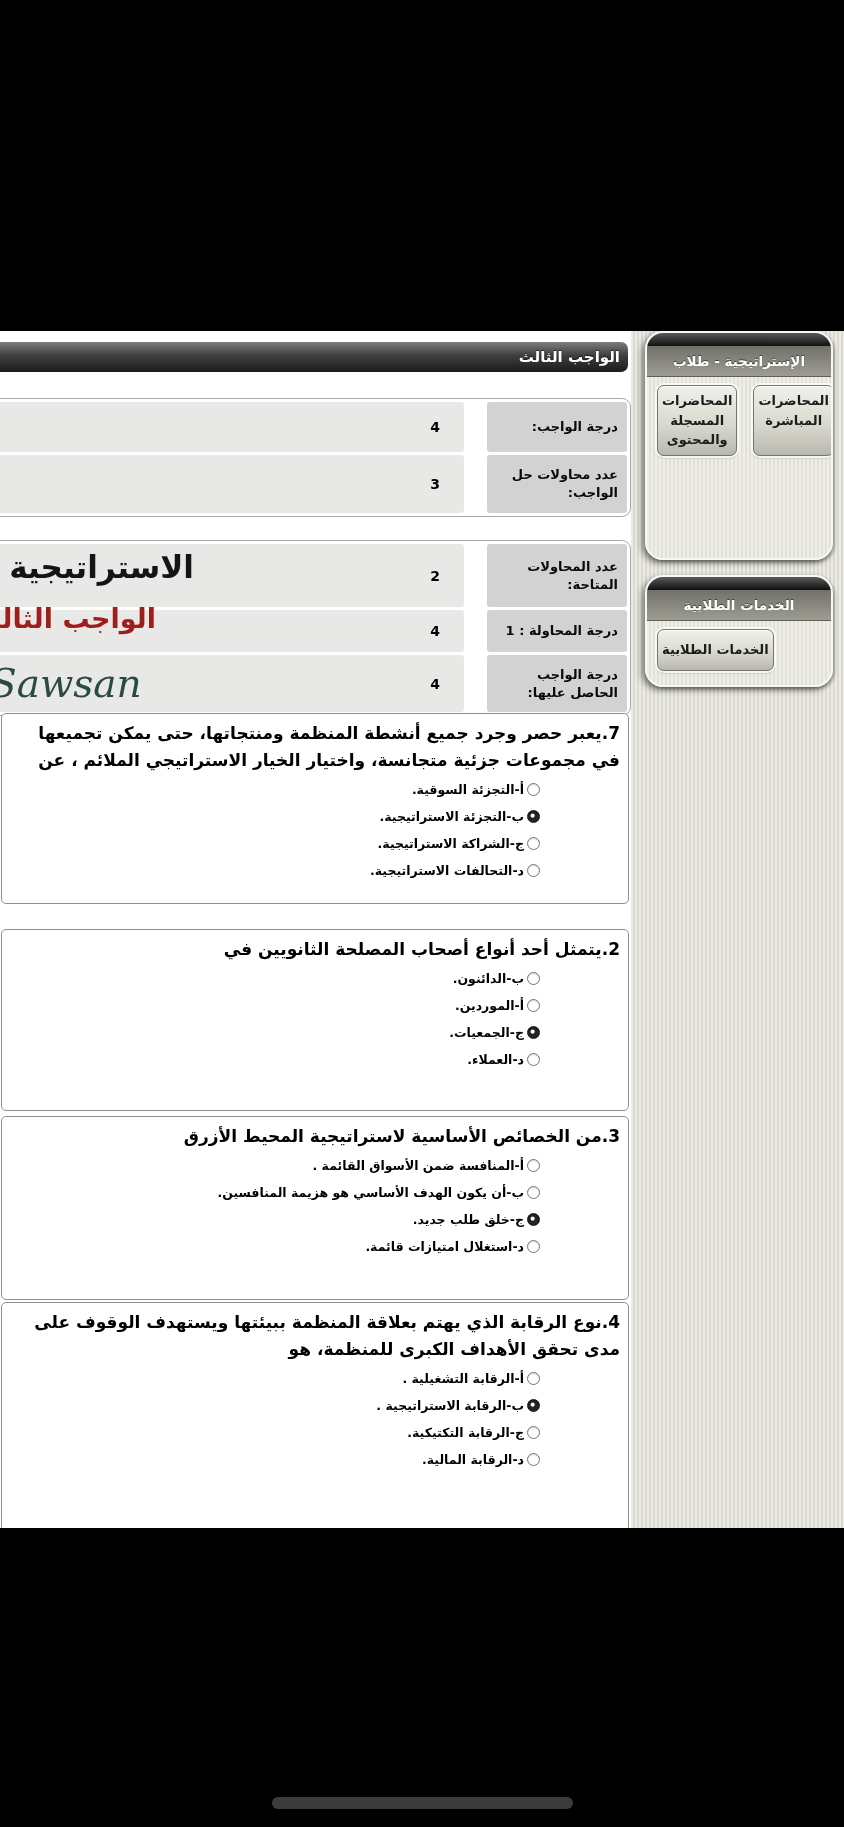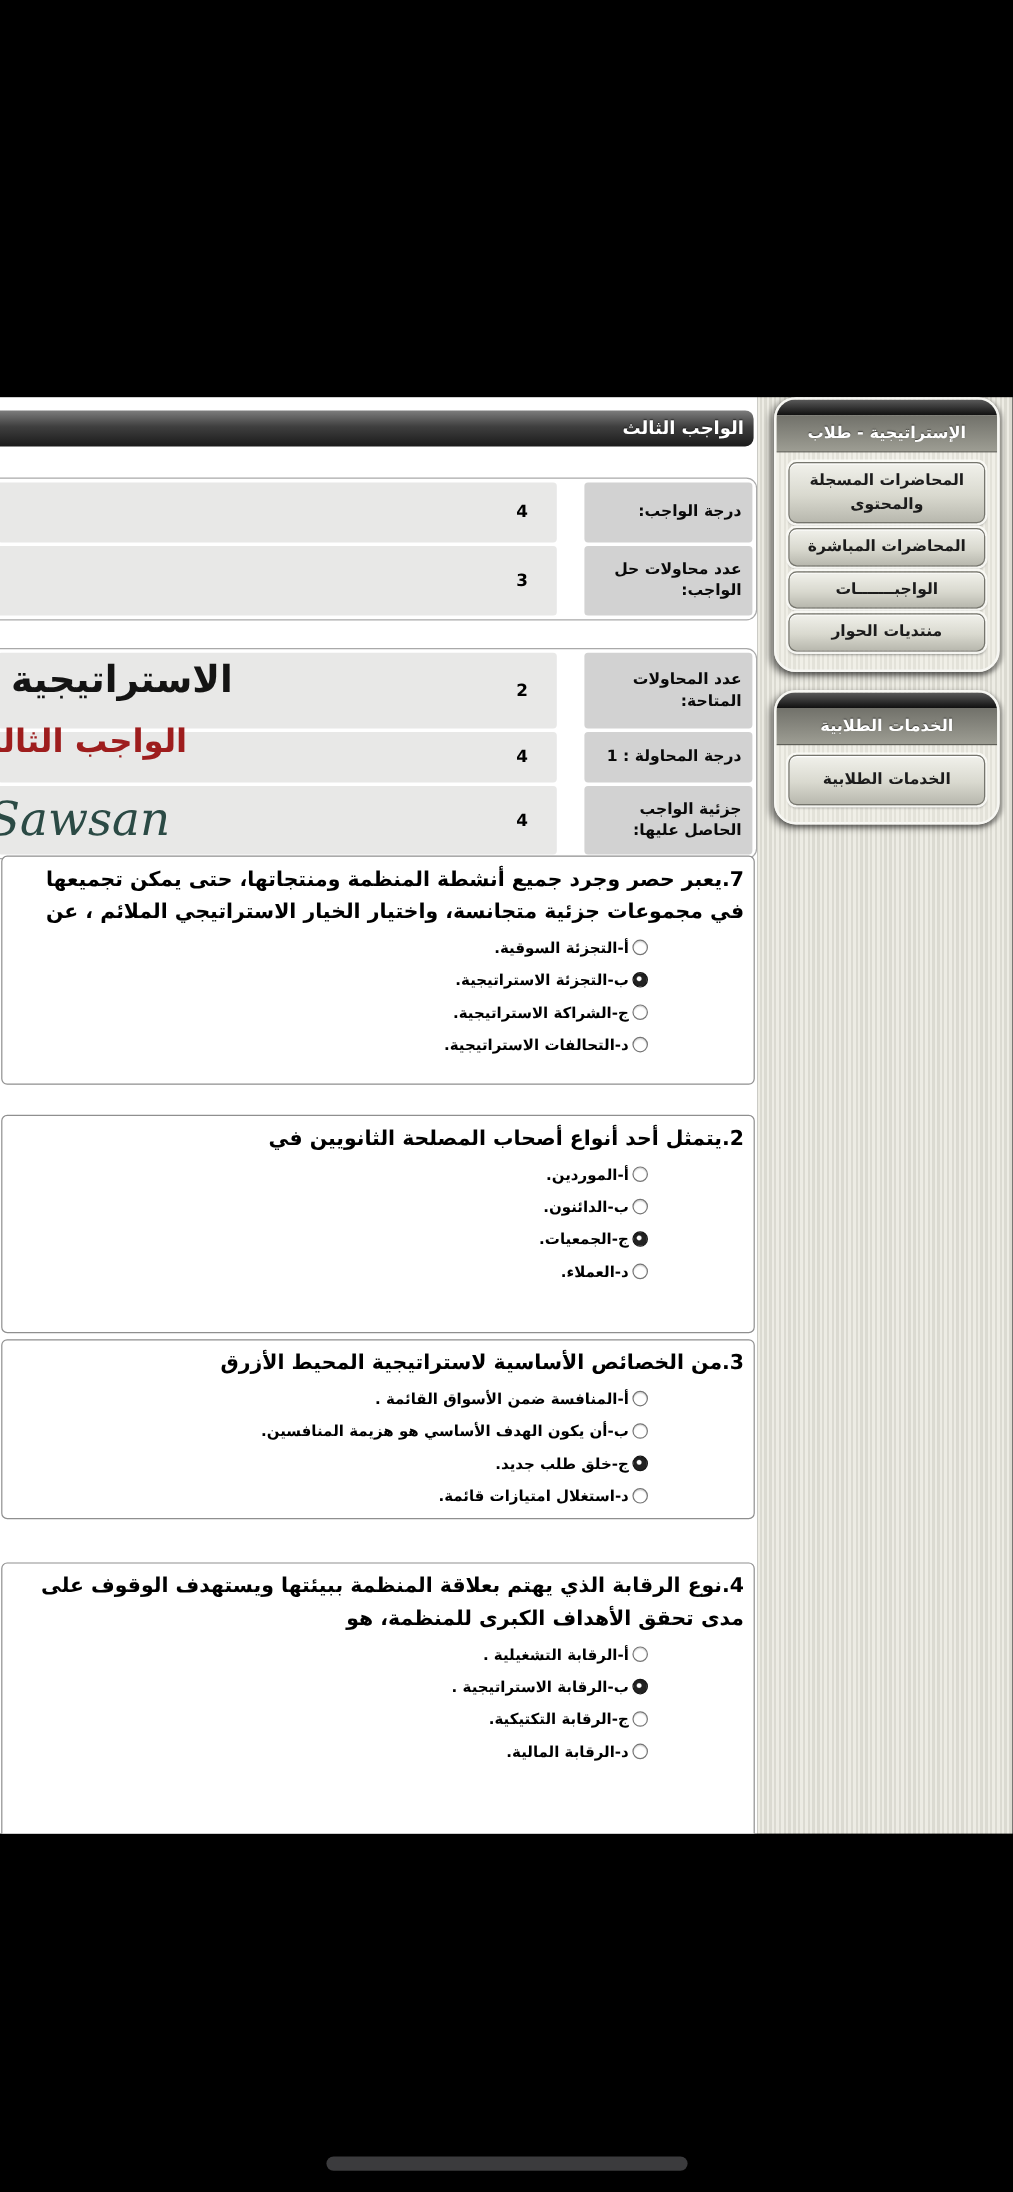--- a/index.html
+++ b/index.html
@@ -29,21 +29,21 @@
 
   .ov1{position:absolute;top:218px;left:14px;width:180px;text-align:center;direction:rtl;
        font-size:31px;font-weight:bold;color:#141414;white-space:nowrap;}
   .ov2{position:absolute;top:272px;left:26px;width:130px;text-align:center;direction:rtl;
        font-size:27px;font-weight:bold;color:#9e1d1d;white-space:nowrap;}
   .ov3{position:absolute;top:330px;left:-10px;font-family:"DejaVu Serif",serif;font-style:italic;
        font-size:39px;color:#2b4a45;white-space:nowrap;}
 
   .qbox{position:absolute;left:1px;width:628px;box-sizing:border-box;background:#fff;
     border:1px solid #8f8f8f;border-radius:5px;padding:6px 8px 0 8px;overflow:hidden;}
-  .q1{top:382px;height:191px}.q2{top:598px;height:182px}.q3{top:785px;height:150px}.q4{top:971px;height:240px}
+  .q1{top:382px;height:191px}.q2{top:598px;height:182px}.q3{top:785px;height:184px}.q4{top:971px;height:240px}
   .q-text{direction:rtl;text-align:right;font-size:17px;font-weight:bold;color:#000;
     line-height:1.6;margin:0 0 8px 0;}
   .q-opts{direction:rtl;padding-right:80px;}
   .opt{display:flex;align-items:center;gap:3px;margin-bottom:12px;
     font-size:12.5px;font-weight:bold;color:#000;}
   .radio{width:13px;height:13px;box-sizing:border-box;border-radius:50%;flex:none;
     border:1px solid #767676;background:#fff;box-shadow:inset 0 1px 1px rgba(0,0,0,.18);}
   .radio.sel{border-color:#151515;
     background:radial-gradient(circle at 42% 42%, #ffffff 0 1.5px, #232323 2.5px);}
 
@@ -52,21 +52,21 @@
     background:repeating-linear-gradient(90deg,#edece4 0 2px,#dbdad1 2px 4px);}
   .panel{position:absolute;left:14px;width:188px;box-sizing:border-box;overflow:hidden;
     border:2px solid #f7f7f3;border-radius:18px;
     background:repeating-linear-gradient(90deg,#f0efe7 0 2px,#e3e2d9 2px 4px);
     box-shadow:-3px 3px 6px rgba(0,0,0,.5),2px 2px 3px rgba(0,0,0,.25);}
   .panel1{top:0;height:229px;} .panel2{top:244px;height:112px;}
   .panel-topbar{height:13px;background:linear-gradient(#5a5a5a,#101010);}
   .panel-header{height:30px;background:linear-gradient(#71716a,#9d9d93);border-bottom:1px solid #5f5f58;
     color:#fff;font-size:13.5px;font-weight:bold;display:flex;align-items:center;justify-content:center;
     direction:rtl;text-shadow:0 -1px 1px rgba(0,0,0,.55);}
-  .panel-body{padding:8px 10px;display:flex;flex-direction:column;gap:4px;}
+  .panel-body{padding:8px 10px;display:flex;flex-direction:row;gap:16px;}
   .sbtn{background:linear-gradient(#f1f1eb,#d9d9cf 55%,#b8b8ae);border:1px solid #75756d;
     border-radius:7px;box-shadow:0 0 0 2px rgba(250,250,246,.95),0 2px 2px rgba(0,0,0,.35),inset 0 1px 0 #fff;
     color:#1c1c1c;font-size:13px;font-weight:bold;text-align:center;direction:rtl;
     padding:5px 4px;line-height:1.5;cursor:pointer;font-family:"DejaVu Sans",sans-serif;}
   .sbtn.tall{padding:10px 4px;}
 
   .home{position:absolute;left:272px;top:1797px;width:301px;height:12px;border-radius:6px;background:#3b3b3d;}
 </style>
 </head>
 <body>
@@ -112,21 +112,21 @@
         <div class="it-row h63">
           <div class="it-value">2</div>
           <div class="it-label">عدد المحاولات المتاحة:</div>
         </div>
         <div class="it-row h42">
           <div class="it-value">4</div>
           <div class="it-label">درجة المحاولة : 1</div>
         </div>
         <div class="it-row h57">
           <div class="it-value">4</div>
-          <div class="it-label">جزئية الواجب الحاصل عليها:</div>
+          <div class="it-label">درجة الواجب الحاصل عليها:</div>
         </div>
       </div>
 
       <div class="ov1">الاستراتيجية</div>
       <div class="ov2">الواجب الثالث</div>
       <div class="ov3">Sawsan</div>
 
       <div class="qbox q1">
         <p class="q-text">7.يعبر حصر وجرد جميع أنشطة المنظمة ومنتجاتها، حتى يمكن تجميعها في مجموعات جزئية متجانسة، واختيار الخيار الاستراتيجي الملائم ، عن</p>
         <div class="q-opts">
@@ -147,25 +147,25 @@
             <span>د-التحالفات الاستراتيجية.</span>
           </div>
         </div>
       </div>
 
       <div class="qbox q2">
         <p class="q-text">2.يتمثل أحد أنواع أصحاب المصلحة الثانويين في</p>
         <div class="q-opts">
           <div class="opt">
             <span class="radio"></span>
+            <span>ب-الدائنون.</span>
+          </div>
+          <div class="opt">
+            <span class="radio"></span>
             <span>أ-الموردين.</span>
-          </div>
-          <div class="opt">
-            <span class="radio"></span>
-            <span>ب-الدائنون.</span>
           </div>
           <div class="opt">
             <span class="radio sel"></span>
             <span>ج-الجمعيات.</span>
           </div>
           <div class="opt">
             <span class="radio"></span>
             <span>د-العملاء.</span>
           </div>
         </div>

